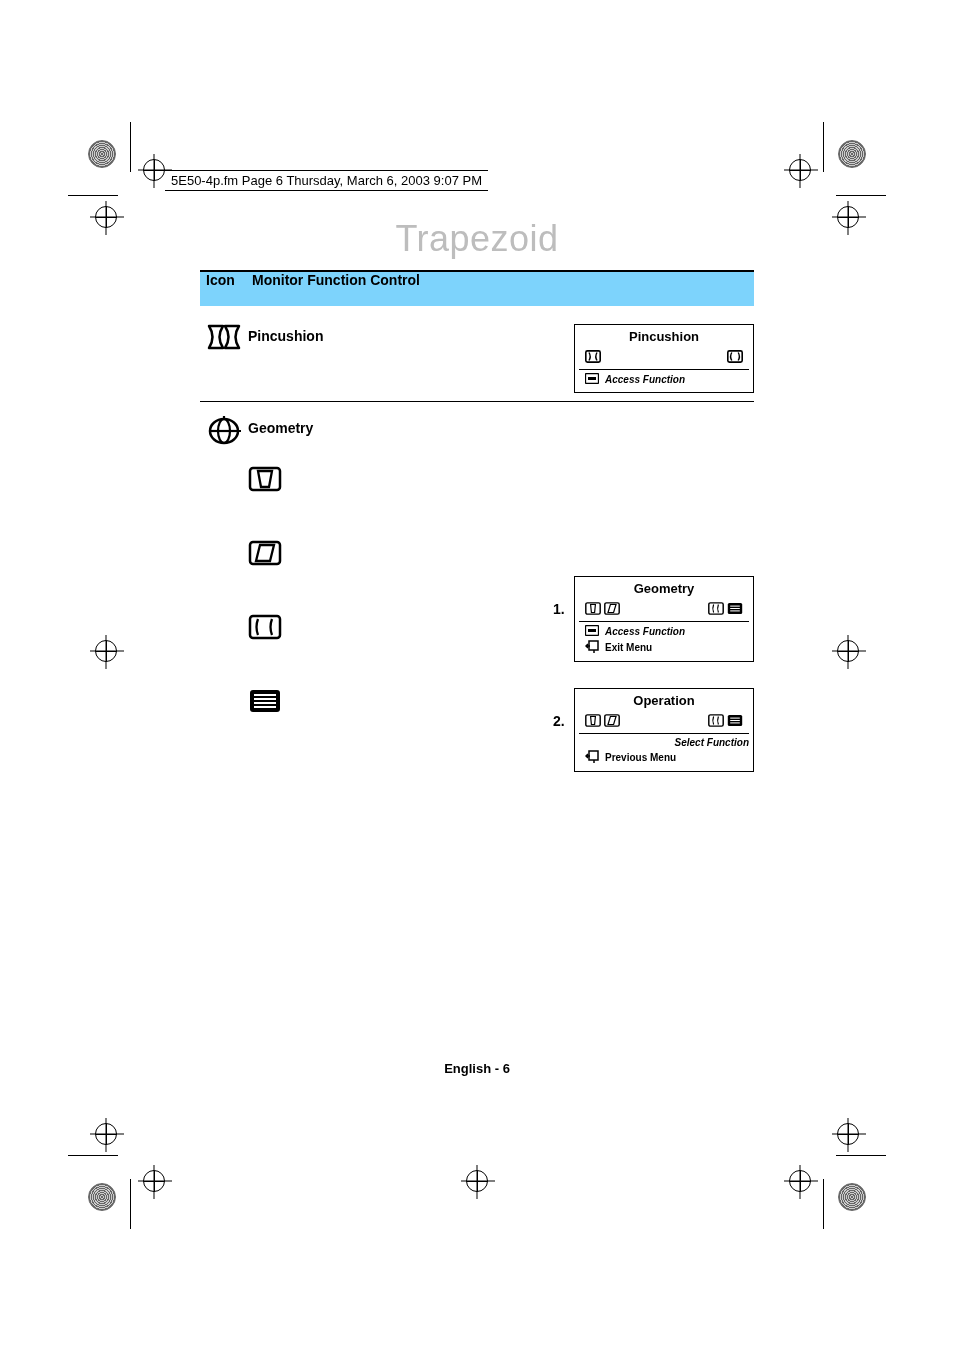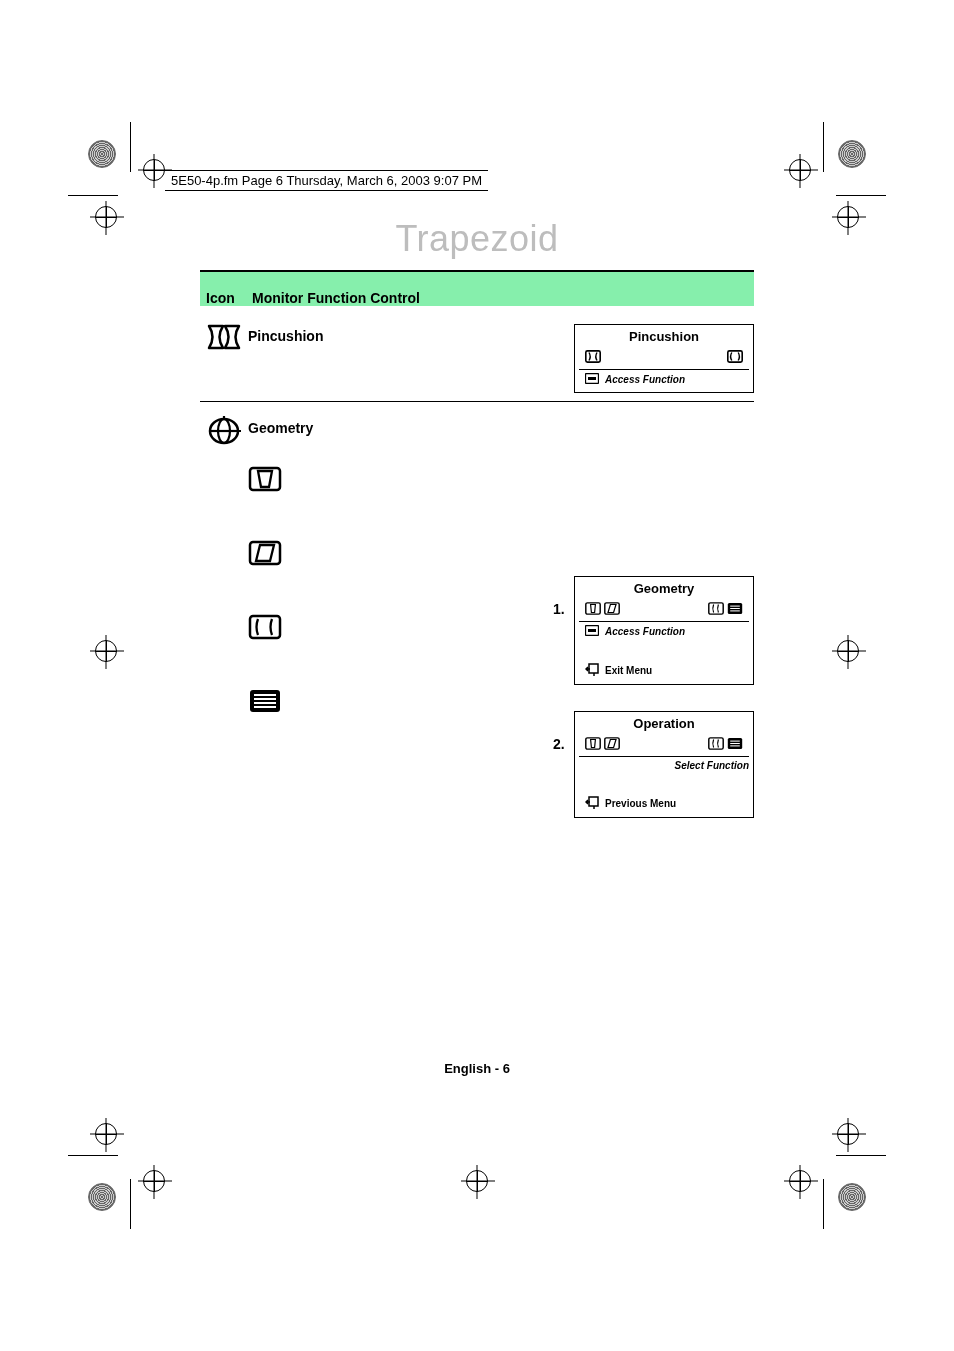--- a/index.html
+++ b/index.html
@@ -39,40 +39,40 @@
   .page-title {
     position: absolute; top: 218px; left: 200px; right: 200px;
     text-align: center; font-size: 36px; color: #bdbdbd; font-weight: 400;
     letter-spacing: 0.5px;
   }
   .content {
     position: absolute; left: 200px; right: 200px; top: 270px; bottom: 280px;
     border-top: 2px solid #000;
   }
   .table-header {
-    background: #86efac; height: 34px; display: flex; align-items: flex-end;
+    background: #7dd3fc; height: 34px; display: flex; align-items: flex-start;
     font-weight: bold; font-size: 14px;
   }
   .col-icon { width: 48px; padding-left: 6px; }
   .col-func { flex: 1; padding-left: 4px; }
   .row { display: flex; padding-top: 18px; }
   .icon-cell { width: 48px; display: flex; justify-content: center; }
   .func-cell { flex: 1; display: flex; }
   .left-half { width: 250px; }
   .right-half { flex: 1; position: relative; }
   .label { font-weight: bold; font-size: 14px; margin-top: 4px; }
   .icon-box svg { display: block; }
   .osd {
     border: 1px solid #000; width: 180px; margin-left: auto; padding: 4px 4px 6px 4px;
     font-size: 10px; font-weight: bold; position: relative;
   }
   .osd-title { text-align: center; font-size: 13px; margin-bottom: 6px; }
   .osd-icons { display: flex; gap: 4px; padding: 0 6px 4px 6px; justify-content: space-between;}
   .osd-icons .grp { display:flex; gap:3px; }
-  .osd-line { display: flex; align-items: center; gap: 6px; padding-left: 6px; padding-top:2px;margin-top:23px;}
+  .osd-line { display: flex; align-items: center; gap: 6px; padding-left: 6px; padding-top:2px;}
   .osd-line.border-top { border-top: 1px solid #000; margin: 0 0px; padding-top:3px;font-style:italic;}
   .osd-step-num { font-weight: bold; font-size: 14px; position:absolute; left:-22px; top:24px;}
   .mini-icon { width:16px; height:13px; }
   .footer {
     position: absolute; left: 0; right: 0; bottom: 275px; text-align: center;
     font-weight: bold; font-size: 13px;
   }
   .sub-icons { margin-top: 30px; display: flex; flex-direction: column; gap: 44px; padding-left:0px;}
 </style>
 </head>

